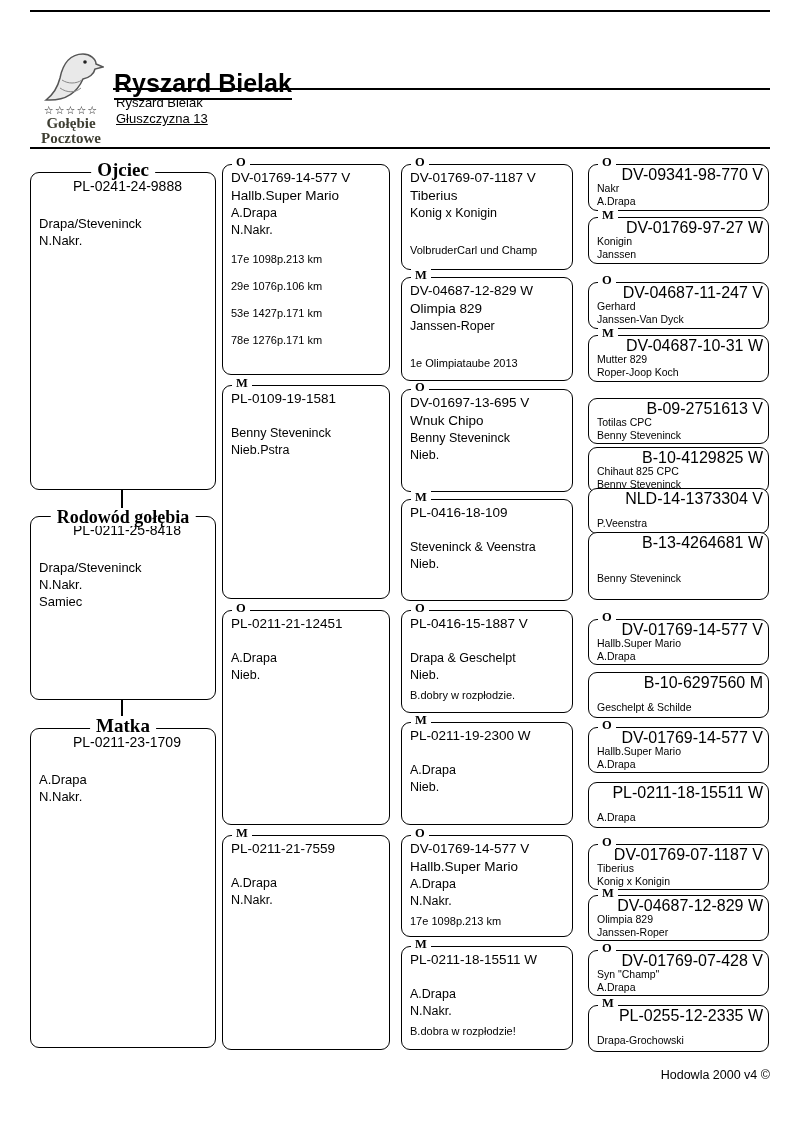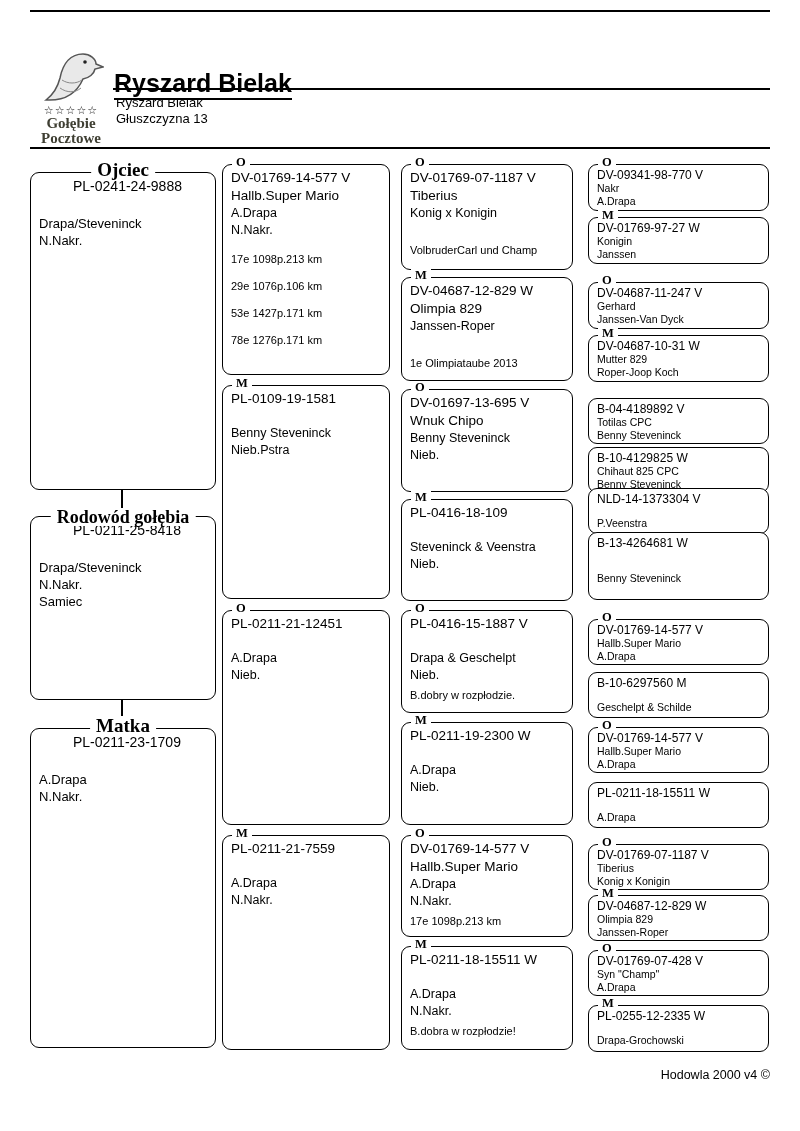--- a/index.html
+++ b/index.html
@@ -16,42 +16,42 @@
   .logo{position:absolute;left:31px;top:50px;width:80px;text-align:center;}
   .logo svg{display:block;margin:0 auto;}
   .stars{font-size:11px;letter-spacing:1px;line-height:1;color:#222;margin-top:1px;}
   .logo-name{font-family:"Liberation Serif",serif;font-weight:bold;font-size:15px;
     line-height:1.02;color:var(--logo-color,#3f3f33);}
 
   
   .title{position:absolute;left:114px;top:53px;font-size:25px;font-weight:bold;
     border-bottom:2.5px solid #000;padding-bottom:1px;line-height:1.1;}
   .owner-name{position:absolute;left:116px;top:95px;font-size:13px;}
-  .owner-addr{position:absolute;left:116px;top:111px;font-size:13px;}
+  .owner-addr{position:absolute;left:116px;top:111px;font-size:13px;text-decoration:underline;}
 
   
   .footer{position:absolute;right:30px;top:1068px;font-size:12.5px;}
 
   
   .pbox{position:absolute;border:1.5px solid #000;border-radius:9px;background:#fff;
     padding:4px 5px 1px 8px;box-sizing:border-box;}
   .plabel{position:absolute;top:-9px;left:9px;background:#fff;padding:0 4px;
     font-family:"Liberation Serif",serif;font-weight:bold;font-size:12.5px;line-height:1;}
   .ptitle{position:absolute;top:-9px;left:50%;transform:translateX(-50%);background:#fff;
     padding:0 6px;font-family:"Liberation Serif",serif;font-weight:bold;font-size:18px;
     line-height:1;white-space:nowrap;}
   .ptitle.big{font-size:19px;top:-13px;}
 
   .ln{white-space:nowrap;}
   .ln.lg{font-size:13.5px;line-height:18px;}
   .ln.md{font-size:12.5px;line-height:17px;}
   .ln.sm{font-size:11px;line-height:16px;margin-top:5px;}
   .ln.race{font-size:11px;line-height:14px;margin-top:13px;}
   .ln.gap{height:17px;}
-  .ln.r4{font-size:12px;line-height:14px;}
+  .ln.r4{font-size:16px;line-height:14px;text-align:right;}
   .ln.s4{font-size:10.5px;line-height:13px;}
   .ln.b4{height:11px;}
   .col1 .ln.lg{font-size:14px;line-height:19px;margin-left:34px;}
   .col1 .ln.md{font-size:13px;line-height:17px;}
   .col1 .ln.gap{height:19px;}
   .col3 .ln.sm{margin-top:3px;}
 
   
   .col1{left:30px;width:186px;}
   .col1-b1{top:172px;height:318px;}
@@ -256,21 +256,21 @@
         <div class="ln s4">Gerhard</div>
         <div class="ln s4">Janssen-Van Dyck</div>
       </div>
       <div class="pbox col4 col4-b4">
         <span class="plabel">M</span>
         <div class="ln r4">DV-04687-10-31 W</div>
         <div class="ln s4">Mutter 829</div>
         <div class="ln s4">Roper-Joop Koch</div>
       </div>
       <div class="pbox col4 col4-b5">
-        <div class="ln r4">B-04-4189892 V</div>
+        <div class="ln r4">B-09-2751613 V</div>
         <div class="ln s4">Totilas CPC</div>
         <div class="ln s4">Benny Steveninck</div>
       </div>
       <div class="pbox col4 col4-b6">
         <div class="ln r4">B-10-4129825 W</div>
         <div class="ln s4">Chihaut 825 CPC</div>
         <div class="ln s4">Benny Steveninck</div>
       </div>
       <div class="pbox col4 col4-b7">
         <div class="ln r4">NLD-14-1373304 V</div>

